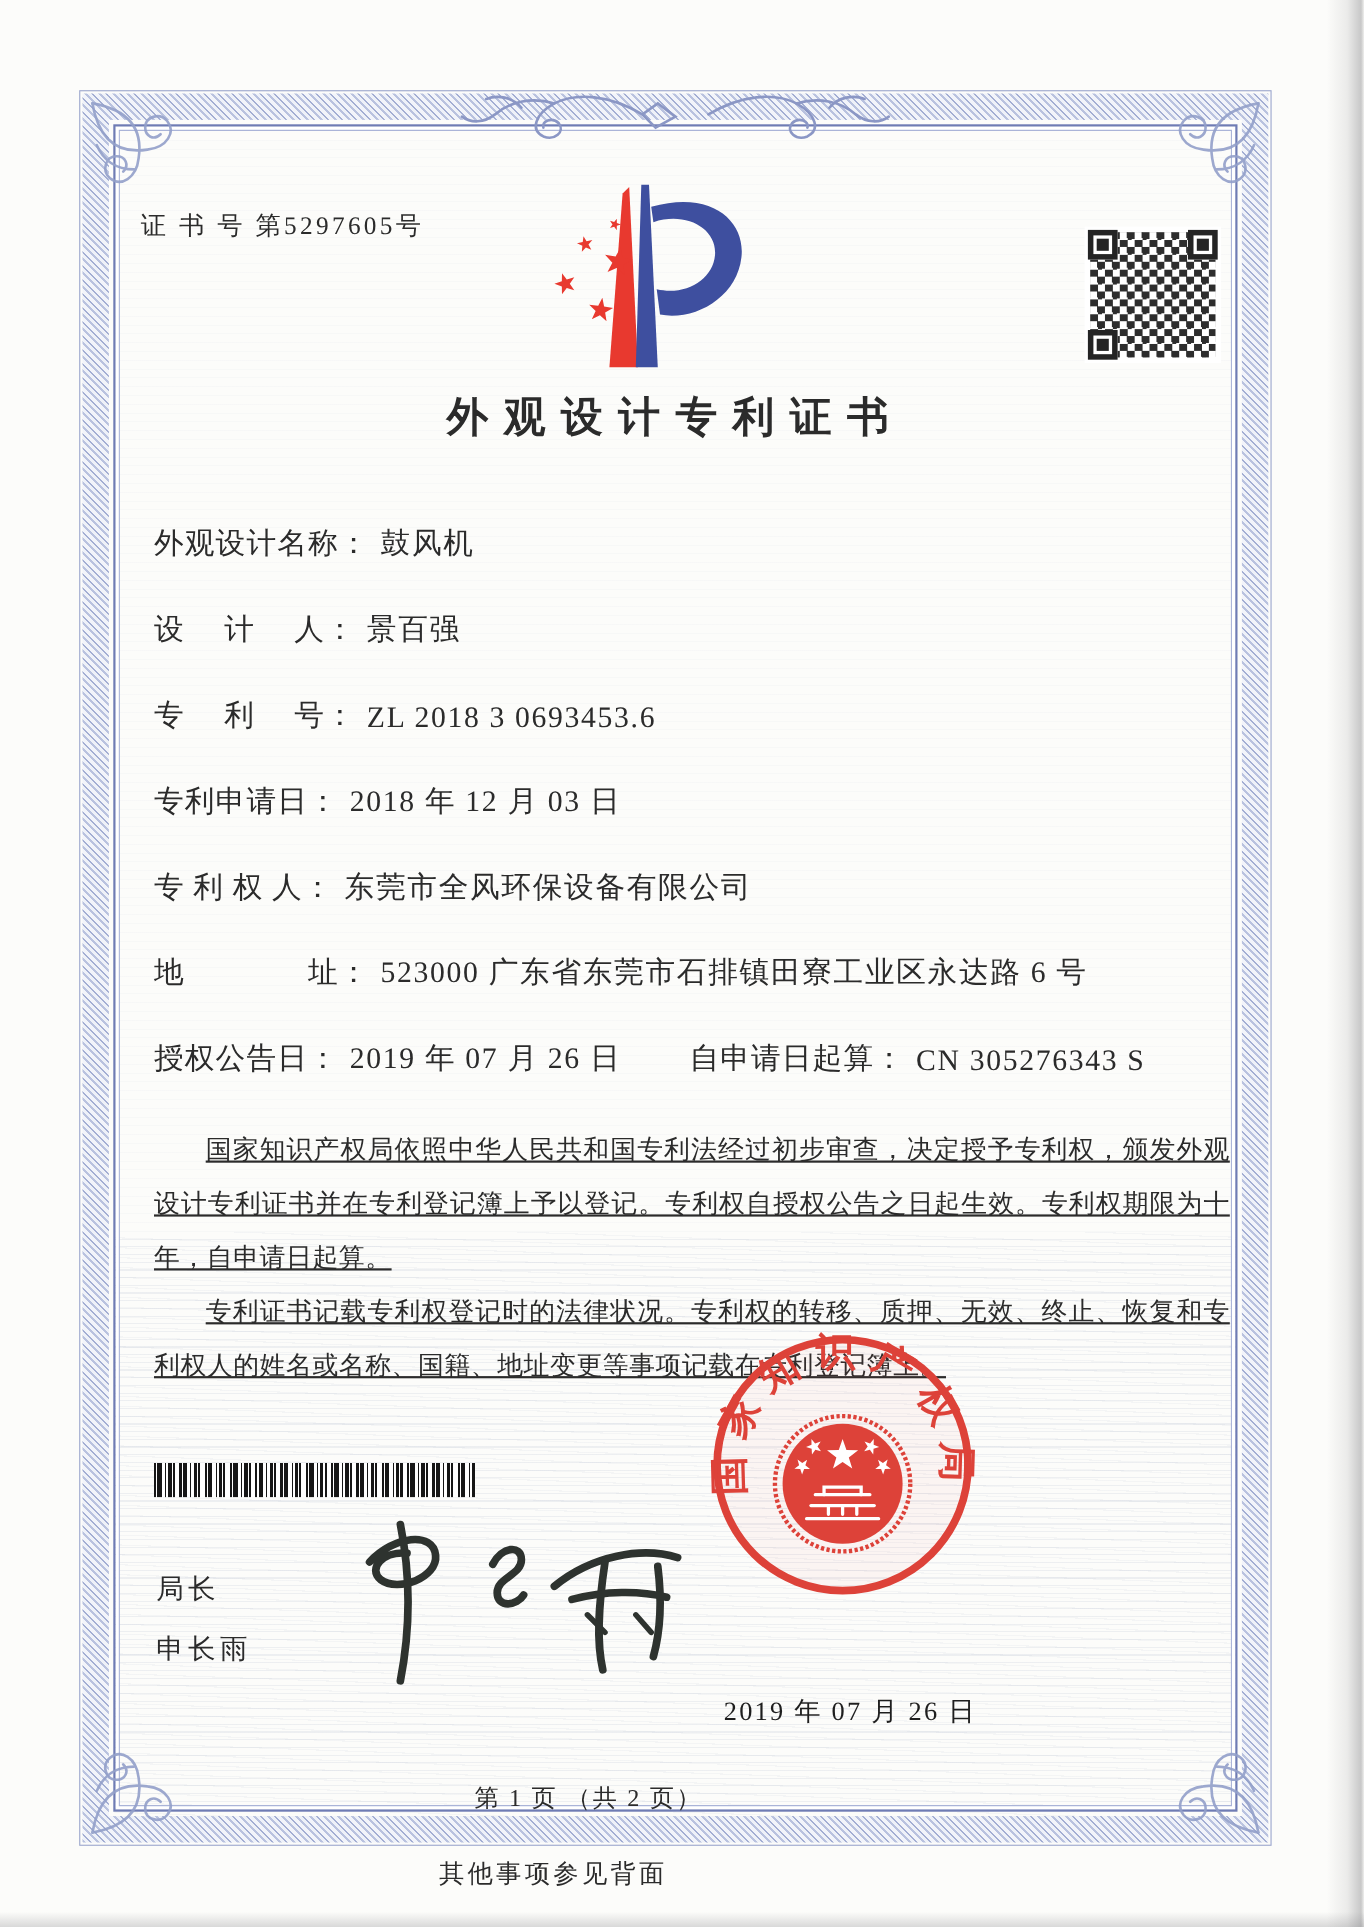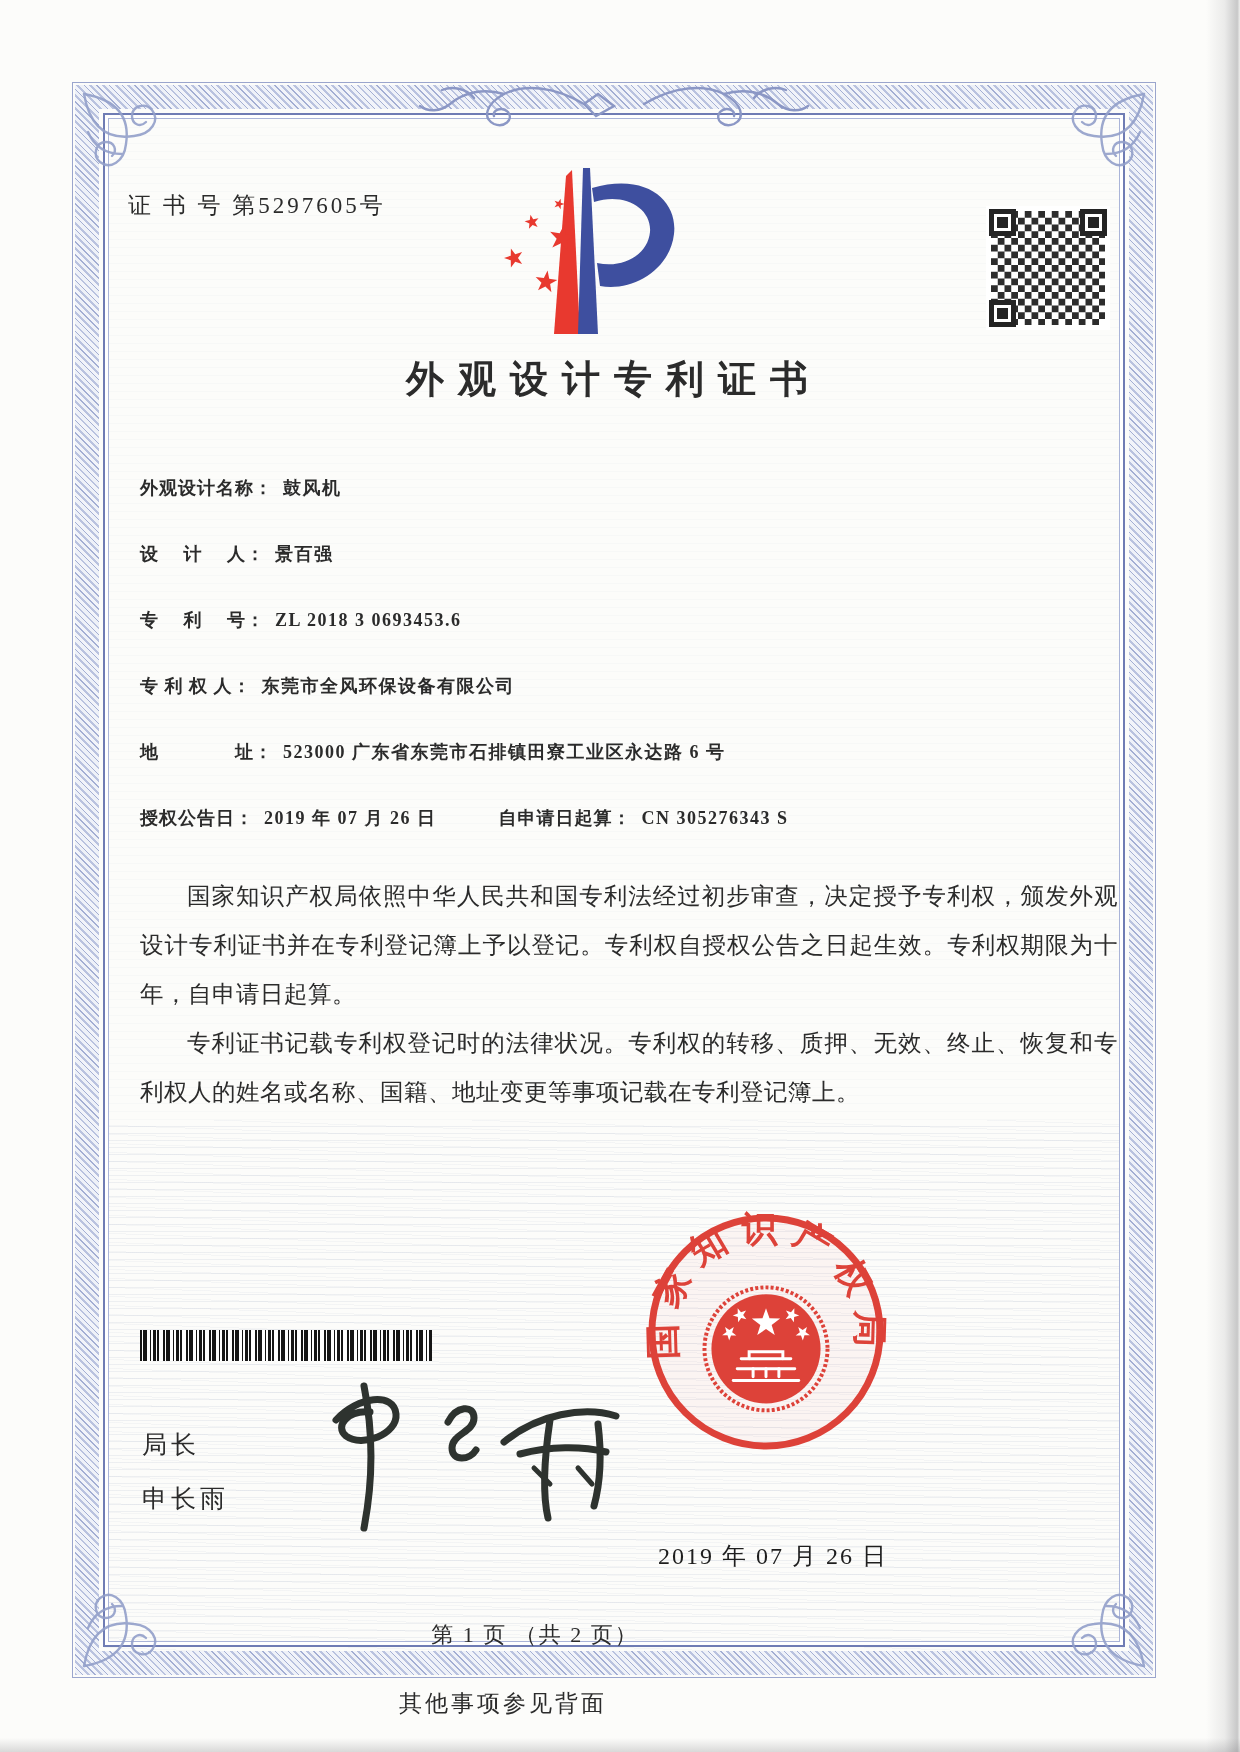--- a/index.html
+++ b/index.html
@@ -39,25 +39,25 @@
   .qr{position:absolute;left:986px;top:206px;width:124px;height:124px;z-index:2;background:#fff;}
   .qr .mods{position:absolute;inset:5px;
     background:repeating-conic-gradient(#2d2d2d 0% 25%,#ffffff 0% 50%);
     background-size:13.5px 13.5px;}
   .finder{position:absolute;width:27px;height:27px;border:5px solid #242424;background:#fff;box-sizing:border-box;}
   .finder::after{content:"";position:absolute;inset:3px;background:#242424;}
   .f-tl{left:3px;top:3px;} .f-tr{right:3px;top:3px;} .f-bl{left:3px;bottom:3px;}
   .title{position:absolute;left:0;right:12px;top:354px;text-align:center;
     font-size:38px;font-weight:700;letter-spacing:14px;z-index:2;}
   .body-block{position:absolute;left:140px;right:122px;top:476px;z-index:2;}
-  .frow{display:flex;align-items:center;font-size:18px;margin-bottom:42px;white-space:nowrap;font-weight:bold;}
+  .frow{display:flex;align-items:flex-end;font-size:27px;margin-bottom:42px;white-space:nowrap;}
   .flabel{letter-spacing:1px;}
   .fvalue{margin-left:10px;letter-spacing:1.5px;}
   .grant-pair{margin-left:62px;}
-  .paras{margin-top:34px;font-size:23.5px;line-height:2.08;text-align:justify;letter-spacing:.5px;}
+  .paras{margin-top:34px;font-size:23.5px;line-height:2.08;text-align:justify;letter-spacing:.5px;text-decoration:underline;}
   .paras p{margin:0;text-indent:2em;}
   .barcode{position:absolute;left:140px;top:1330px;width:292px;height:31px;z-index:2;
     background:repeating-linear-gradient(90deg,#161616 0 2px,#fff 2px 3px,#161616 3px 7px,#fff 7px 10px,#161616 10px 11px,#fff 11px 13px,#161616 13px 16px,#fff 16px 17px,#161616 17px 19px,#fff 19px 23px);}
   .director-label{position:absolute;left:142px;top:1428px;font-size:25px;letter-spacing:4px;z-index:2;font-family:"Liberation Sans","DejaVu Sans",sans-serif;}
   .director-name{position:absolute;left:142px;top:1482px;font-size:25px;letter-spacing:4px;z-index:2;font-family:"Liberation Sans","DejaVu Sans",sans-serif;}
   .signature{position:absolute;left:298px;top:1376px;width:330px;height:170px;z-index:2;}
   .seal{position:absolute;left:642px;top:1208px;width:248px;height:248px;z-index:3;}
   .seal-date{position:absolute;left:618px;top:1540px;width:310px;text-align:center;
     font-size:24px;letter-spacing:2px;color:#1e1e1e;z-index:4;}
   .footer-page{position:absolute;left:0;right:170px;top:1620px;text-align:center;font-size:22px;letter-spacing:2px;z-index:4;}
@@ -156,20 +156,24 @@
     <span class="flabel">外观设计名称：</span>
     <span class="fvalue">鼓风机</span>
   </div>
   <div class="frow">
     <span class="flabel">设　 计　 人：</span>
     <span class="fvalue">景百强</span>
   </div>
   <div class="frow">
     <span class="flabel">专　 利　 号：</span>
     <span class="fvalue">ZL 2018 3 0693453.6</span>
+  </div>
+  <div class="frow">
+    <span class="flabel">专利申请日：</span>
+    <span class="fvalue">2018 年 12 月 03 日</span>
   </div>
   <div class="frow">
     <span class="flabel">专 利 权 人：</span>
     <span class="fvalue">东莞市全风环保设备有限公司</span>
   </div>
   <div class="frow">
     <span class="flabel">地　　　　址：</span>
     <span class="fvalue">523000 广东省东莞市石排镇田寮工业区永达路 6 号</span>
   </div>
   <div class="frow">

